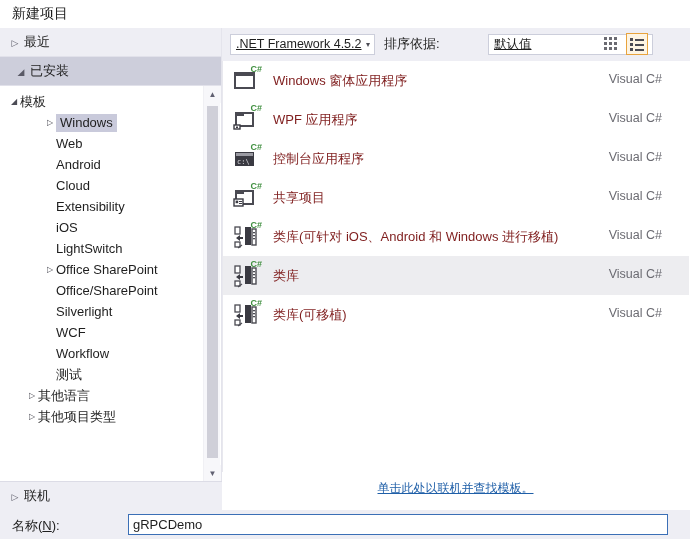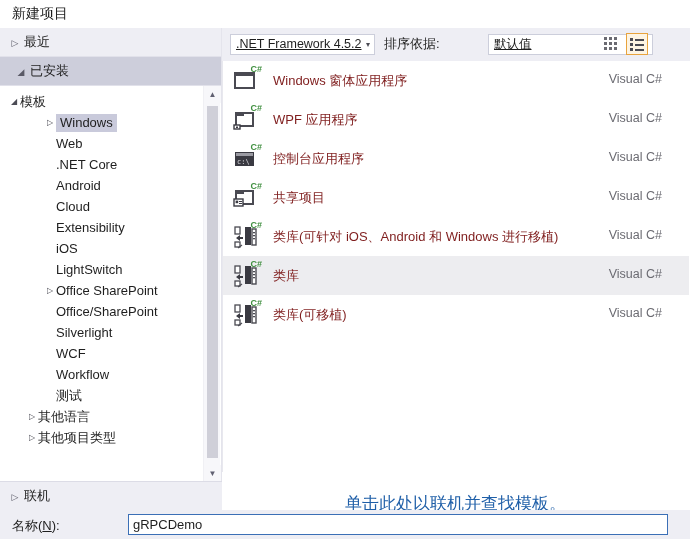--- a/index.html
+++ b/index.html
@@ -237,24 +237,24 @@
   .tmpl-row .lang {
     position: absolute;
     right: 27px; top: 11px;
     font-size: 12.5px;
     color: #6b6b72;
     white-space: nowrap;
   }
 
   .online-link {
     position: absolute;
-    left: 0; top: 464px;
+    left: 0; top: 452px;
     width: 467px;
     text-align: center;
-    font-size: 17px;
+    font-size: 12px;
   }
   .online-link a {
     color: #1f5fa8;
     text-decoration: underline;
     cursor: pointer;
   }
 
   
   .bottom-bar {
     position: absolute;
@@ -313,21 +313,20 @@
 
     <div class="group-header installed">
       <span class="tri">◢</span><span>已安装</span>
     </div>
 
     <div class="tree-wrap">
       <div class="tree" id="tree-root">
           <div class="tree-item lvl0"><span class="arrow">◢</span><span class="lbl">模板</span></div>
           <div class="tree-item lvl2"><span class="arrow">▷</span><span class="lbl sel">Windows</span></div>
           <div class="tree-item lvl2-noarrow"><span class="lbl">Web</span></div>
-          <div class="tree-item lvl2-noarrow"><span class="lbl">.NET Core</span></div>
           <div class="tree-item lvl2-noarrow"><span class="lbl">Android</span></div>
           <div class="tree-item lvl2-noarrow"><span class="lbl">Cloud</span></div>
           <div class="tree-item lvl2-noarrow"><span class="lbl">Extensibility</span></div>
           <div class="tree-item lvl2-noarrow"><span class="lbl">iOS</span></div>
           <div class="tree-item lvl2-noarrow"><span class="lbl">LightSwitch</span></div>
           <div class="tree-item lvl2"><span class="arrow">▷</span><span class="lbl">Office SharePoint</span></div>
           <div class="tree-item lvl2-noarrow"><span class="lbl">Office/SharePoint</span></div>
           <div class="tree-item lvl2-noarrow"><span class="lbl">Silverlight</span></div>
           <div class="tree-item lvl2-noarrow"><span class="lbl">WCF</span></div>
           <div class="tree-item lvl2-noarrow"><span class="lbl">Workflow</span></div>

